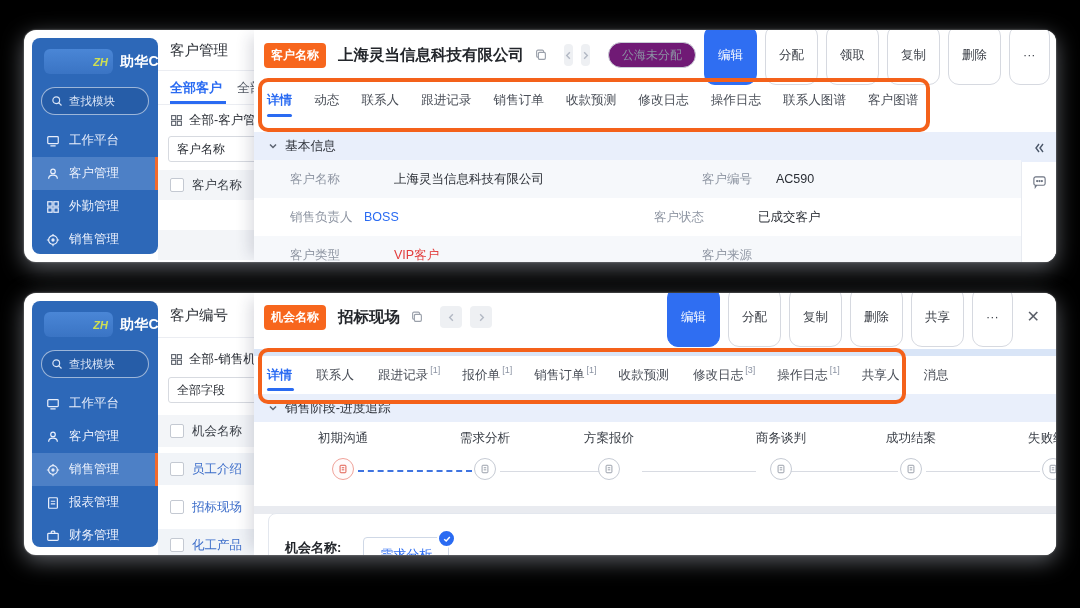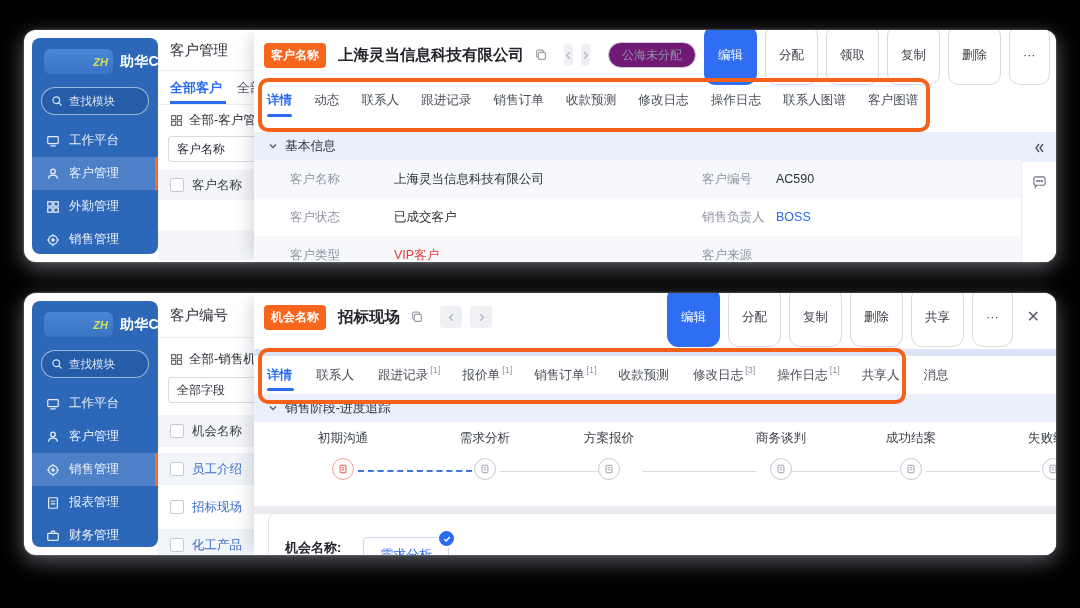--- a/index.html
+++ b/index.html
@@ -277,27 +277,27 @@
         <div class="cell c1">
             <span class="f-label">客户名称</span>
             <span class="f-value">上海灵当信息科技有限公司</span>
           </div>
         <div class="cell c2">
             <span class="f-label">客户编号</span>
             <span class="f-value">AC590</span>
           </div>
       </div>
       <div class="field-row">
+        <div class="cell c2">
+            <span class="f-label">销售负责人</span>
+            <span class="f-value link">BOSS</span>
+          </div>
         <div class="cell c1">
             <span class="f-label">客户状态</span>
             <span class="f-value">已成交客户</span>
-          </div>
-        <div class="cell c2">
-            <span class="f-label">销售负责人</span>
-            <span class="f-value link">BOSS</span>
           </div>
       </div>
       <div class="field-row alt">
         <div class="cell c1">
             <span class="f-label">客户类型</span>
             <span class="f-value danger">VIP客户</span>
           </div>
         <div class="cell c2">
             <span class="f-label">客户来源</span>
             <span class="f-value"></span>

